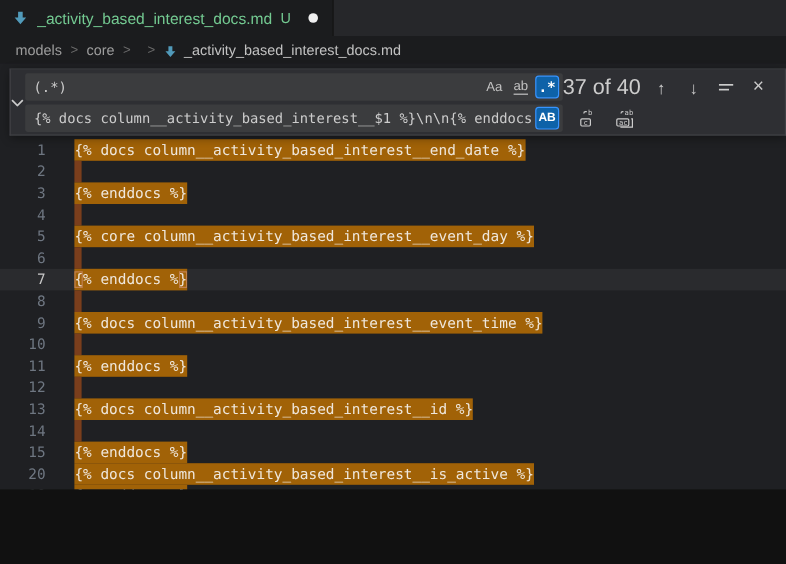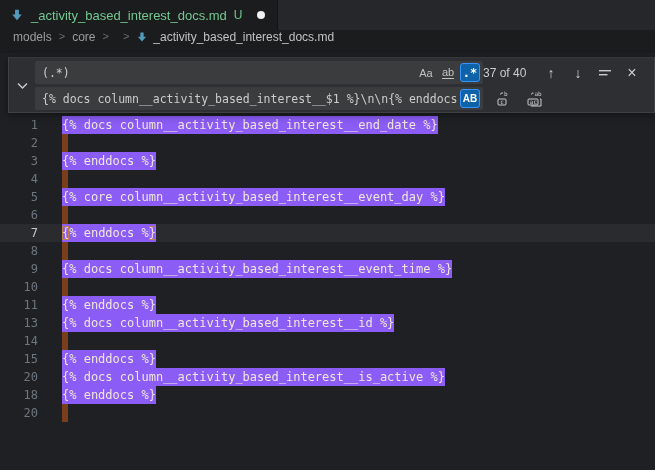--- a/index.html
+++ b/index.html
@@ -1,49 +1,49 @@
 <!DOCTYPE html>
 <html><head>
 <meta charset="utf-8">
 <style>
   * { margin:0; padding:0; box-sizing:border-box; }
   html,body { background:#111; }
   .screen {
-    position:relative; width:655px; height:470px; overflow:hidden;
+    position:relative; width:655px; height:408px; overflow:hidden;
     background:#1f2023; font-family:"Liberation Sans", sans-serif;
     -webkit-font-smoothing:antialiased;
   }
   
   .tabbar { position:absolute; left:0; top:0; width:655px; height:30px; background:#26272a; display:flex; }
   .tab {
     width:278px; height:30px; background:#1b1c1e; display:flex; align-items:center;
     padding:0 10px; border-right:1px solid #141415; cursor:pointer;
   }
   .tab-icon { width:14px; height:14px; margin-right:7px; flex:none; }
   .tab-name { font-size:13px; color:#73c991; white-space:nowrap; }
   .tab-git { font-size:12px; color:#73c991; margin-left:7px; }
   .tab-dot { width:8px; height:8px; border-radius:50%; background:#f0f0f0; margin-left:14px; }
   
   .breadcrumbs {
     position:absolute; left:0; top:30px; width:655px; height:23px; background:#1b1c1e;
-    display:flex; align-items:flex-start; padding-left:13px; font-size:12px; color:#9d9d9d;
+    display:flex; align-items:center; padding-left:13px; font-size:12px; color:#9d9d9d;
   }
   .crumb { cursor:pointer; }
   .crumb-sep { color:#6d6d6d; margin:0 7px; font-size:11px; }
   .crumb-file { color:#c2c2c2; }
   .crumb-icon { width:12px; height:12px; margin-right:5px; position:relative; top:1px; }
   
   .editor { position:absolute; left:0; top:53px; width:655px; height:417px; background:#1f2023; overflow:hidden; }
   .ed-lines { padding-top:63px; font-family:"DejaVu Sans Mono", monospace; font-size:12px; line-height:18px; }
   .ed-row { display:flex; height:18px; white-space:pre; }
   .ed-row.current { background:rgba(255,255,255,0.05); }
   .ed-num { width:38px; flex:none; text-align:right; color:#6e7681; user-select:none; }
   .ed-row.current .ed-num { color:#c6c6c6; }
   .ed-content { margin-left:24px; color:#d4d4d4; display:flex; align-items:stretch; }
-  .match { background:#8b5cf6; color:#efe7dc; }
+  .match { background:#a16207; color:#efe7dc; }
   .sliver { display:inline-block; width:6px; height:18px; background:#7a3e1c; }
   .bracket { box-shadow: inset 0 0 0 1px #c08050; }
   
   .find-widget {
     position:absolute; left:8px; top:57px; right:0; height:56px;
     background:#2e2f33; border:1px solid #404145; border-top-color:#36373b;
     box-shadow:0 2px 8px rgba(0,0,0,0.45);
     display:flex;
   }
   .fw-toggle { width:26px; display:flex; align-items:center; justify-content:center; cursor:pointer; }
@@ -56,21 +56,21 @@
   .fw-input {
     flex:1; min-width:0; background:transparent; border:none; outline:none;
     color:#cccccc; font-family:"DejaVu Sans Mono", monospace; font-size:11.5px;
   }
   .opt { display:flex; align-items:center; justify-content:center; width:20px; height:19px;
          border-radius:3px; color:#c2c2c2; font-size:11px; cursor:pointer; flex:none; margin-left:2px; }
   .opt-ww span { border-bottom:1px solid #c2c2c2; }
   .opt.active { background:#0e62a8; border:1px solid #3794ff; color:#ffffff; }
   .opt-regex { font-family:"DejaVu Sans Mono", monospace; font-size:12px; font-weight:bold; letter-spacing:0; }
   .opt-ab { font-size:10px; font-weight:bold; }
-  .fw-count { color:#cccccc; font-size:12px; margin-left:0; white-space:nowrap; }
+  .fw-count { color:#cccccc; font-size:18px; margin-left:0; white-space:nowrap; }
   .fw-spacer { flex:1; }
   .fw-btn { color:#cccccc; font-size:14px; width:20px; height:20px; display:flex;
             align-items:center; justify-content:center; cursor:pointer; border-radius:3px; margin-left:7px; flex:none; }
   .fw-btn svg { display:block; }
   .fw-close { font-size:16px; margin-right:4px; }
   .rep-btn { margin-left:11px; }
 </style>
 </head>
 <body>
 
@@ -105,20 +105,21 @@
         <div class="ed-row"><div class="ed-num">2</div><div class="ed-content"><span class="sliver"></span></div></div>
         <div class="ed-row"><div class="ed-num">3</div><div class="ed-content"><span class="match">{% enddocs %}</span></div></div>
         <div class="ed-row"><div class="ed-num">4</div><div class="ed-content"><span class="sliver"></span></div></div>
         <div class="ed-row"><div class="ed-num">5</div><div class="ed-content"><span class="match">{% core column__activity_based_interest__event_day %}</span></div></div>
         <div class="ed-row"><div class="ed-num">6</div><div class="ed-content"><span class="sliver"></span></div></div>
         <div class="ed-row current"><div class="ed-num">7</div><div class="ed-content"><span class="match"><span class="bracket">{</span>% enddocs %<span class="bracket">}</span></span></div></div>
         <div class="ed-row"><div class="ed-num">8</div><div class="ed-content"><span class="sliver"></span></div></div>
         <div class="ed-row"><div class="ed-num">9</div><div class="ed-content"><span class="match">{% docs column__activity_based_interest__event_time %}</span></div></div>
         <div class="ed-row"><div class="ed-num">10</div><div class="ed-content"><span class="sliver"></span></div></div>
         <div class="ed-row"><div class="ed-num">11</div><div class="ed-content"><span class="match">{% enddocs %}</span></div></div>
+        <div class="ed-row"><div class="ed-num">12</div><div class="ed-content"><span class="sliver"></span></div></div>
         <div class="ed-row"><div class="ed-num">13</div><div class="ed-content"><span class="match">{% docs column__activity_based_interest__id %}</span></div></div>
         <div class="ed-row"><div class="ed-num">14</div><div class="ed-content"><span class="sliver"></span></div></div>
         <div class="ed-row"><div class="ed-num">15</div><div class="ed-content"><span class="match">{% enddocs %}</span></div></div>
         <div class="ed-row"><div class="ed-num">20</div><div class="ed-content"><span class="match">{% docs column__activity_based_interest__is_active %}</span></div></div>
         <div class="ed-row"><div class="ed-num">18</div><div class="ed-content"><span class="match">{% enddocs %}</span></div></div>
         <div class="ed-row"><div class="ed-num">20</div><div class="ed-content"><span class="sliver"></span></div></div>
       </div>
   </div>
 
   <div class="find-widget">

